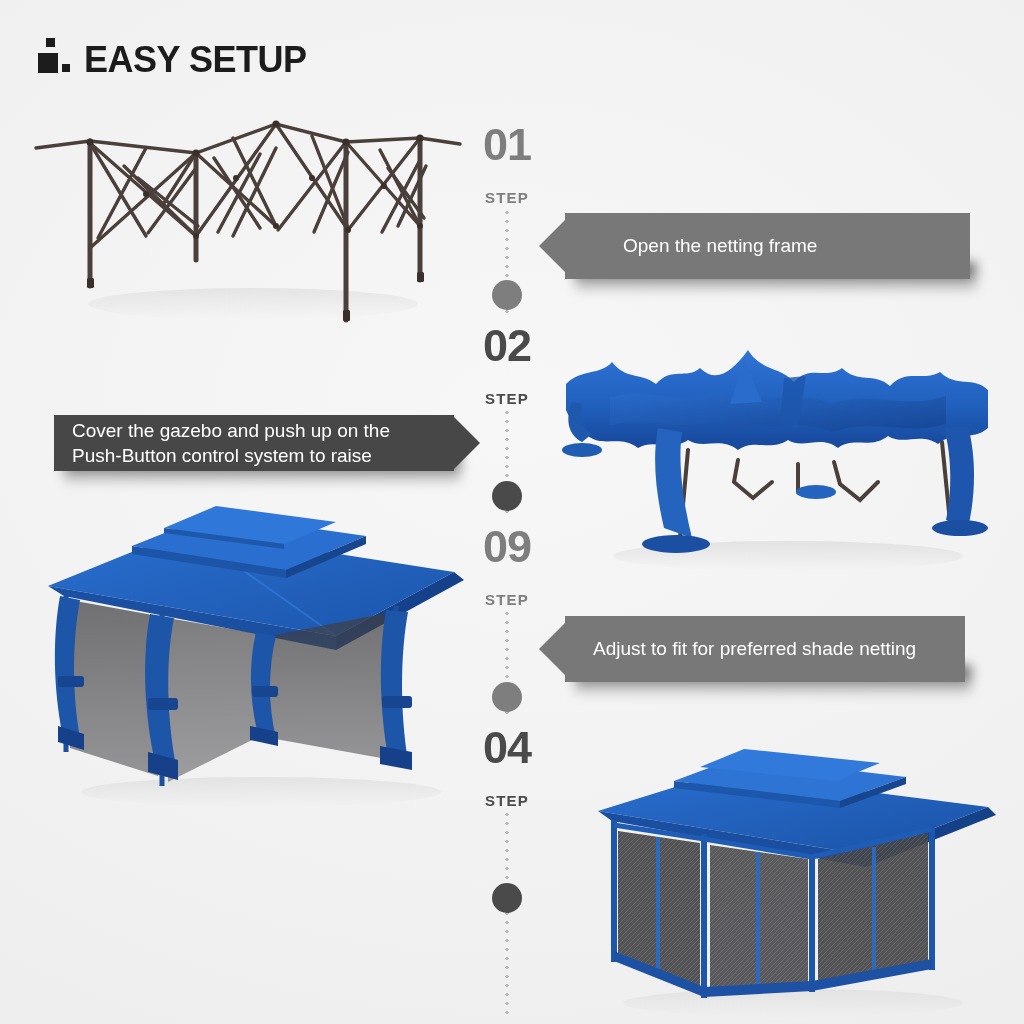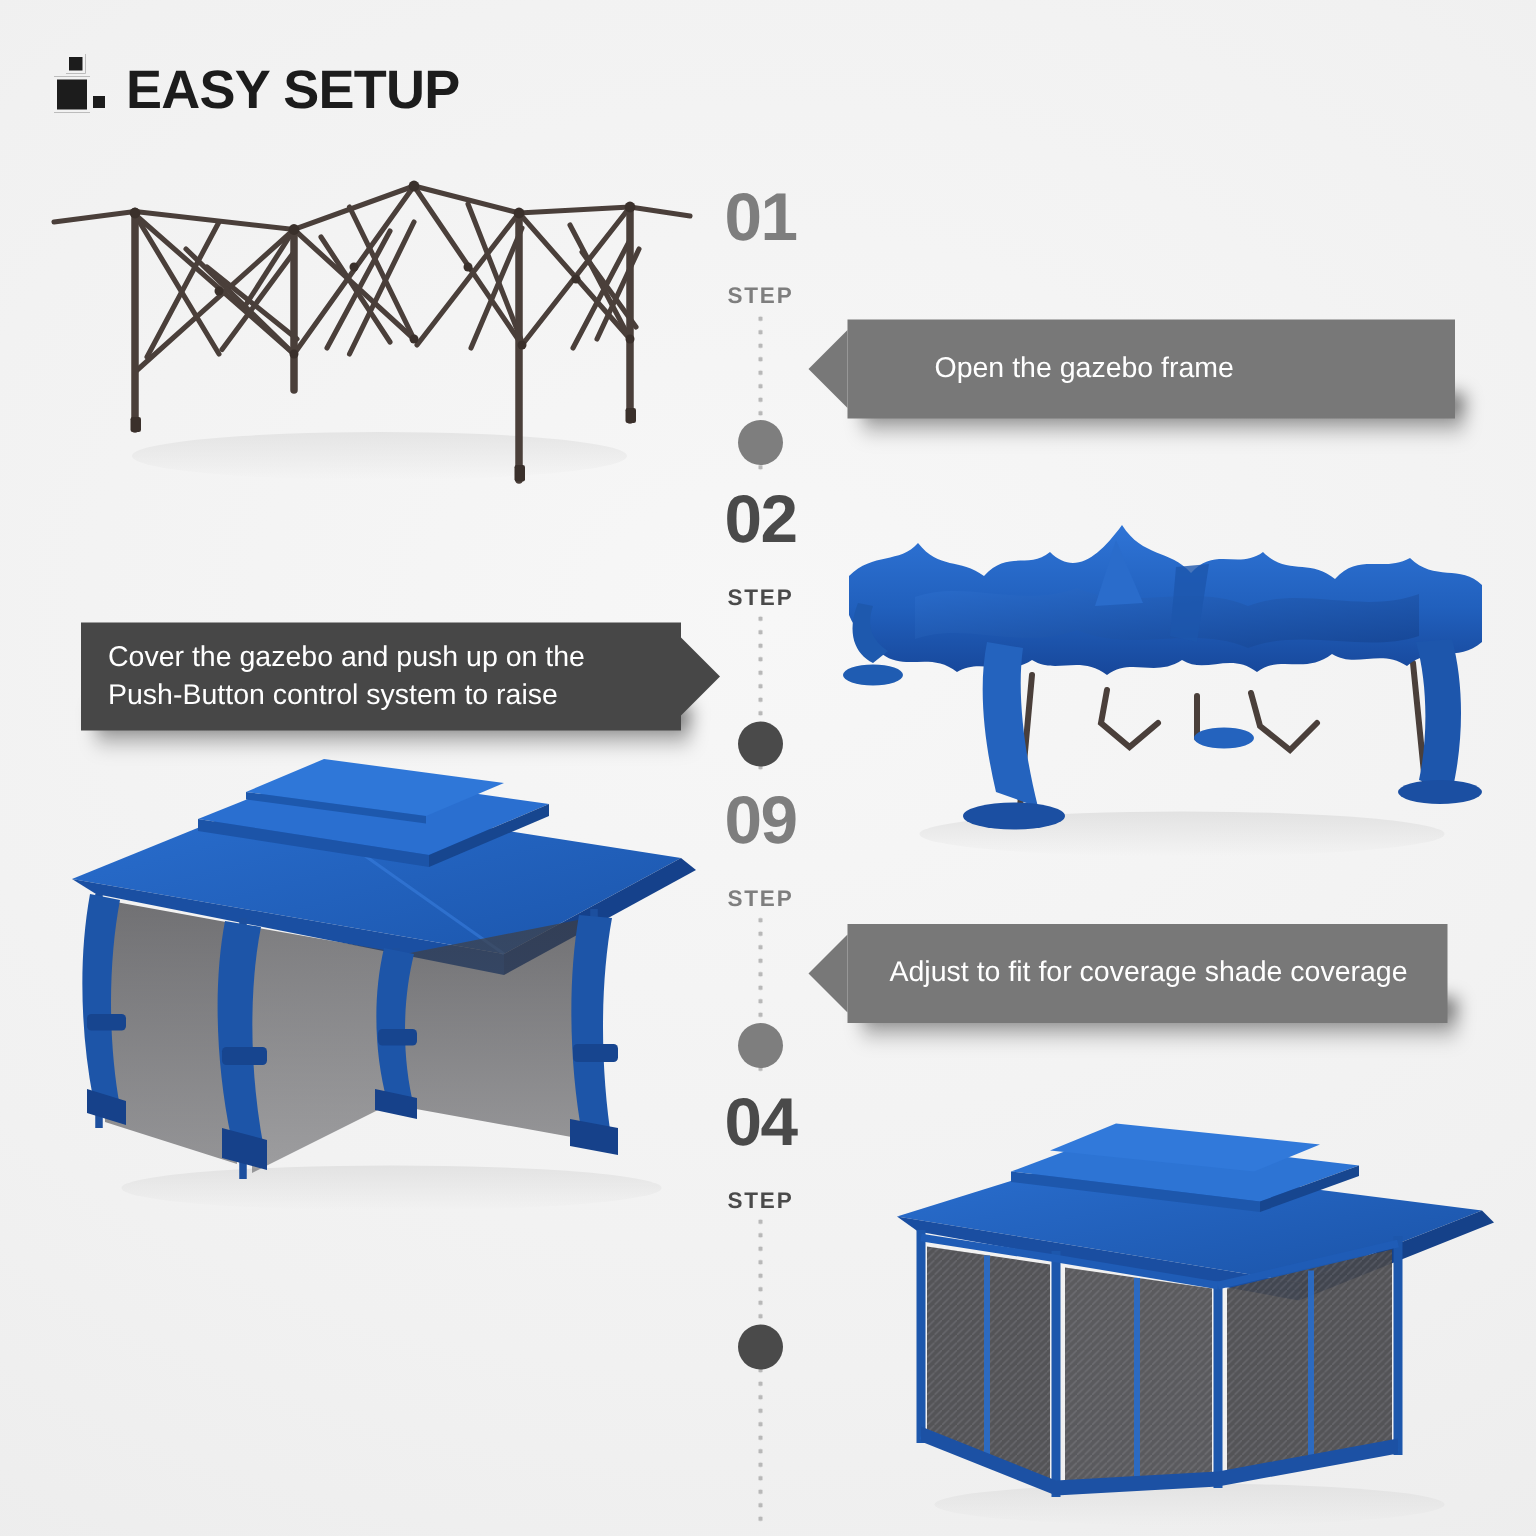--- a/index.html
+++ b/index.html
@@ -77,21 +77,21 @@
     position:absolute;z-index:2;right:-26px;top:50%;transform:translateY(-50%);
     width:0;height:0;border-top:26px solid transparent;border-bottom:26px solid transparent;
   }
   .callout.dark.point-right  .arrow{border-left:26px solid #474747;}
 
   
   #callout-1{left:565px;top:213px;width:405px;}
   #callout-1 .body{height:66px;padding:0 0 0 58px;}
 
   #callout-2{left:54px;top:415px;width:400px;}
-  #callout-2 .body{height:72px;padding:0 34px 0 18px;}
+  #callout-2 .body{height:56px;padding:0 34px 0 18px;}
 
   #callout-3{left:565px;top:616px;width:400px;}
   #callout-3 .body{height:66px;padding:0 0 0 28px;}
 
   #callout-4{left:54px;top:817px;width:395px;}
   #callout-4 .body{height:60px;padding:0 30px 0 12px;}
 
   
   .photo{position:absolute;}
   #photo-frame{left:28px;top:108px;width:440px;height:230px;}
@@ -142,40 +142,40 @@
       <span class="num">04</span>
       <span class="word">STEP</span>
     </div>
     <div class="node dark" style="top:787px;"></div>
   </div>
 
   <div class="callout light point-left" id="callout-1">
     <div class="shadow"></div>
     <div class="arrow"></div>
     <div class="body">
-      <span>Open the gazebo frame</span>
+      <span>Open the netting frame</span>
     </div>
   </div>
 
   <div class="callout dark point-right" id="callout-2">
     <div class="shadow"></div>
     <div class="arrow"></div>
     <div class="body">
       <span>
         <span style="display:block;">Cover the gazebo and push up on the</span>
         <span style="display:block;">Push-Button control system to raise</span>
       </span>
     </div>
   </div>
 
   <div class="callout light point-left" id="callout-3">
     <div class="shadow"></div>
     <div class="arrow"></div>
     <div class="body">
-      <span>Adjust to fit for coverage shade coverage</span>
+      <span>Adjust to fit for preferred shade netting</span>
     </div>
   </div>
 
 
   <div class="photo" id="photo-frame">
     <svg viewBox="0 0 440 230" xmlns="http://www.w3.org/2000/svg">
       <defs>
         <linearGradient id="gfloor" x1="0" y1="0" x2="0" y2="1">
           <stop offset="0%" stop-color="#d8d8d8" stop-opacity=".55"></stop>
           <stop offset="100%" stop-color="#d8d8d8" stop-opacity="0"></stop>

